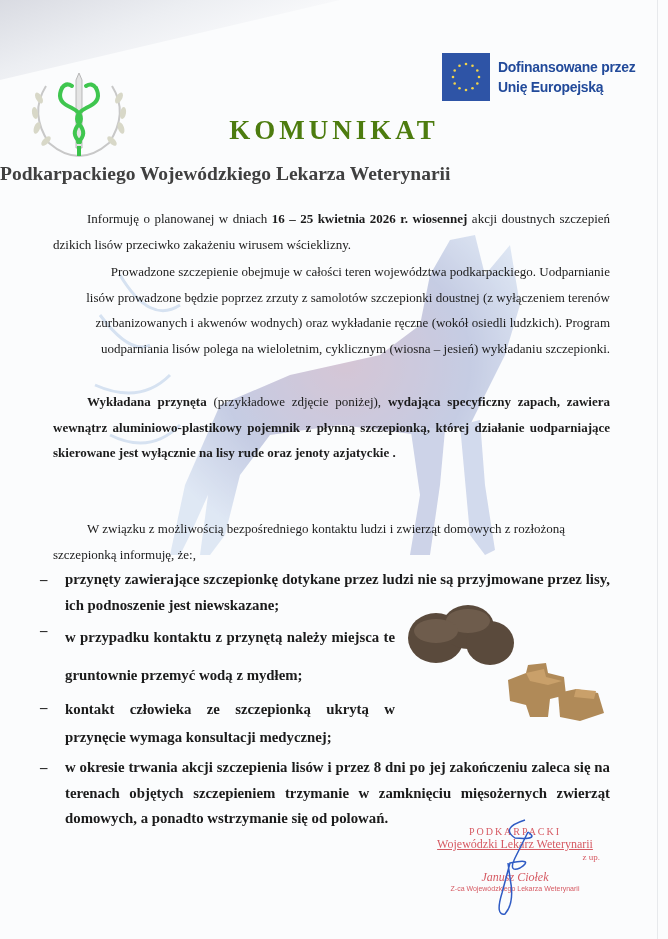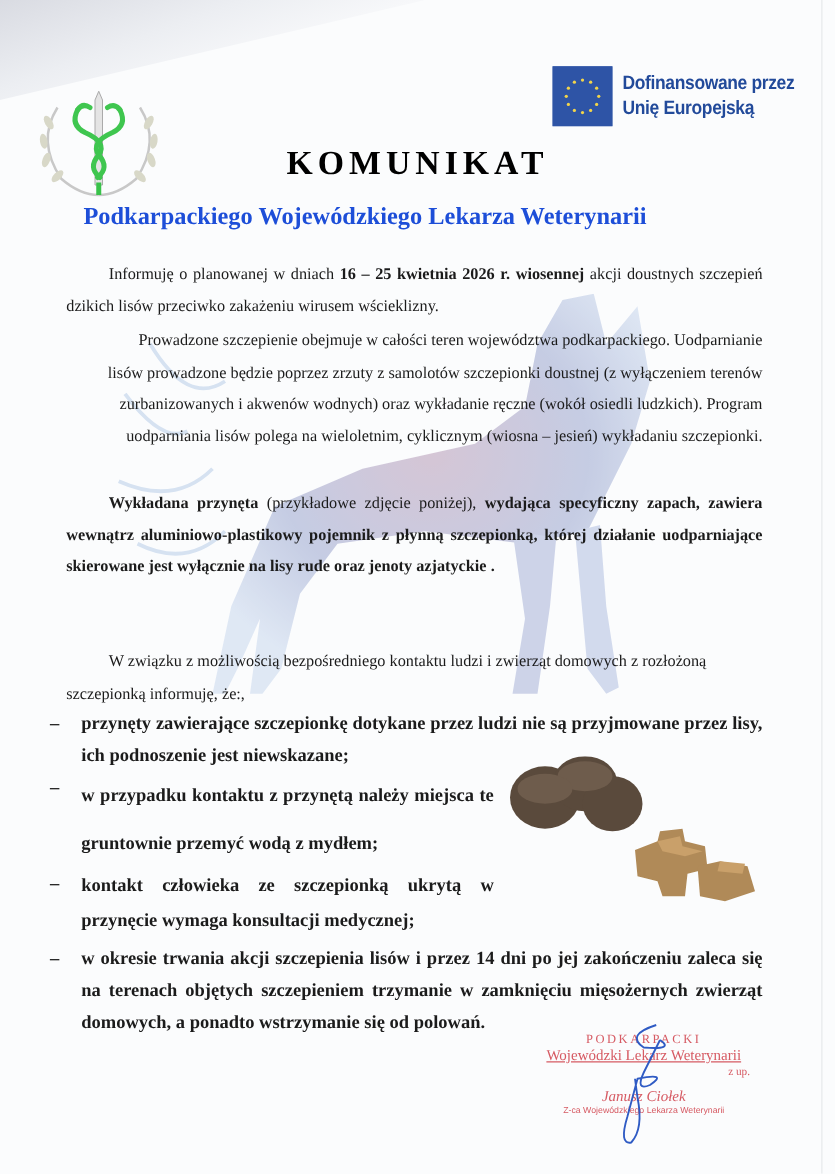--- a/index.html
+++ b/index.html
@@ -18,25 +18,25 @@
   .right-edge { position:absolute; right:10px; top:0; width:1px; height:939px; background:#e7e9ec; }
   .watermark {
     position:absolute; left:90px; top:235px; width:460px; height:330px; opacity:0.55;
   }
   .logo { position:absolute; left:24px; top:68px; width:110px; height:90px; }
   .eu { position:absolute; left:426px; top:53px; display:flex; align-items:center;margin-left:16px; }
   .eu-flag { width:48px; height:48px; background:#2e54a6; position:relative; }
   .eu-text { margin-left:8px; font-family:"Liberation Sans","DejaVu Sans",sans-serif; color:#224a9a; font-size:15.5px; line-height:20px; font-weight:bold; letter-spacing:-0.3px; transform:scaleX(0.9); transform-origin:left; }
   .title {
     position:absolute; left:0; width:668px; top:115px; text-align:center;
-    font-size:27px; font-weight:bold; letter-spacing:4px; color:#000000;
+    font-size:27px; font-weight:bold; letter-spacing:4px; color:#4d7c0f;
   }
   .subtitle {
-    position:absolute; left:0; width:584px; top:163px; text-align:center;
-    font-size:19.5px; font-weight:bold; color:#1d4ed8;
+    position:absolute; left:0; width:584px; top:163px; 
+    font-size:19.5px; font-weight:bold; color:#404040;
   }
   .para { position:absolute; left:53px; width:557px; font-size:13px; line-height:25.5px; }
   .para p { margin:0; }
   .indent { text-indent:34px; }
   .justify { text-align:justify; text-align-last:left; }
   b { font-weight:bold; }
   .p1 { top:206px; }
   .p2 { top:259px;text-align:right; }
   .p3 { top:389px; }
   .p4 { top:516px; }
@@ -161,21 +161,21 @@
   <div class="bullet b2">
     <span class="dash">–</span>
     <span class="txt jl" style="text-align-last:left;line-height:38px;">w przypadku kontaktu z przynętą należy miejsca te gruntownie przemyć wodą z mydłem;</span>
   </div>
   <div class="bullet b3">
     <span class="dash">–</span>
     <span class="txt jl" style="text-align-last:left;line-height:28px;">kontakt człowieka ze szczepionką ukrytą w przynęcie wymaga konsultacji medycznej;</span>
   </div>
   <div class="bullet b4">
     <span class="dash">–</span>
-    <span class="txt jl" style="text-align-last:left;">w okresie trwania akcji szczepienia lisów i przez 14 dni po jej zakończeniu zaleca się na terenach objętych szczepieniem trzymanie w zamknięciu mięsożernych zwierząt domowych, a ponadto wstrzymanie się od polowań.</span>
+    <span class="txt jl" style="text-align-last:left;">w okresie trwania akcji szczepienia lisów i przez 8 dni po jej zakończeniu zaleca się na terenach objętych szczepieniem trzymanie w zamknięciu mięsożernych zwierząt domowych, a ponadto wstrzymanie się od polowań.</span>
   </div>
 
   <svg class="baits" viewBox="0 0 210 120">
     <g fill="#5a4a3c">
       <ellipse cx="28" cy="33" rx="28" ry="25"></ellipse>
       <ellipse cx="60" cy="22" rx="26" ry="22"></ellipse>
       <ellipse cx="82" cy="38" rx="24" ry="22"></ellipse>
     </g>
     <g fill="#6e5c4c">
       <ellipse cx="60" cy="16" rx="22" ry="12"></ellipse>

